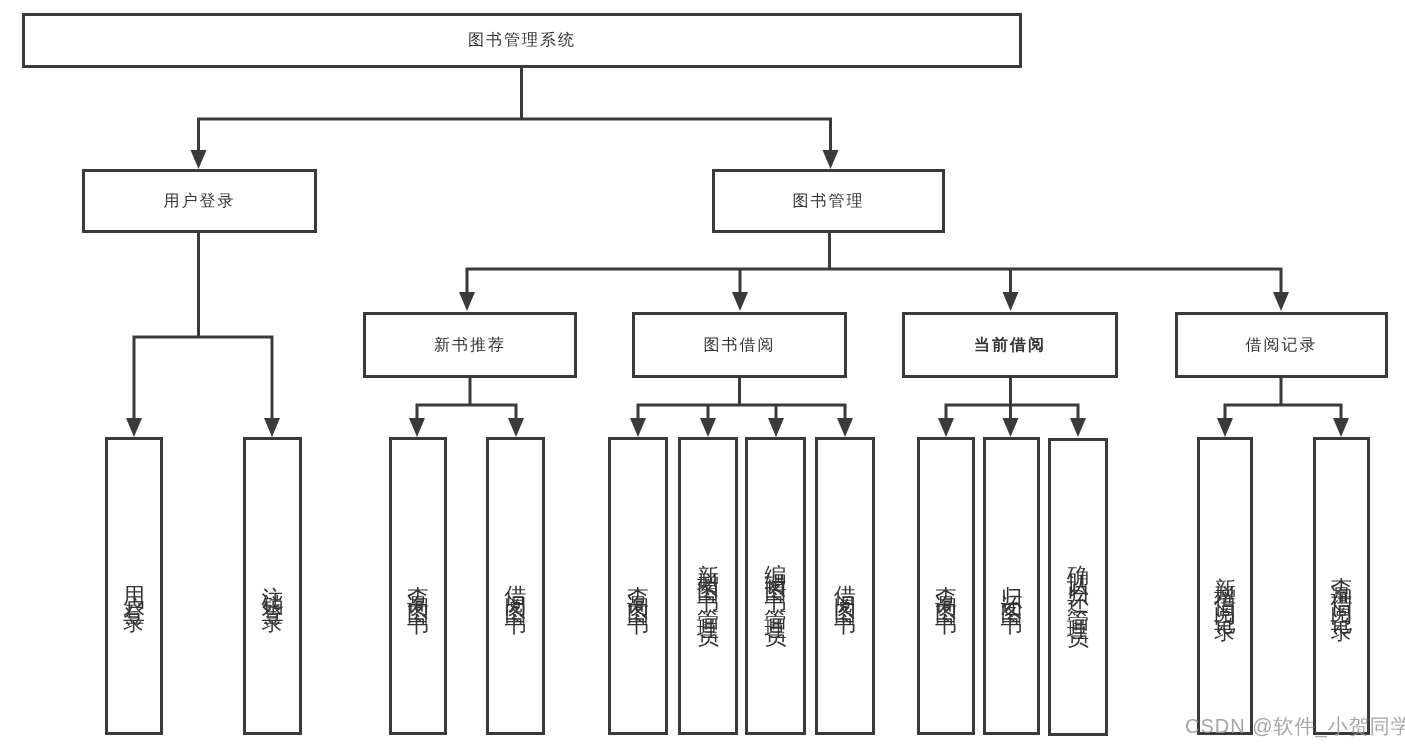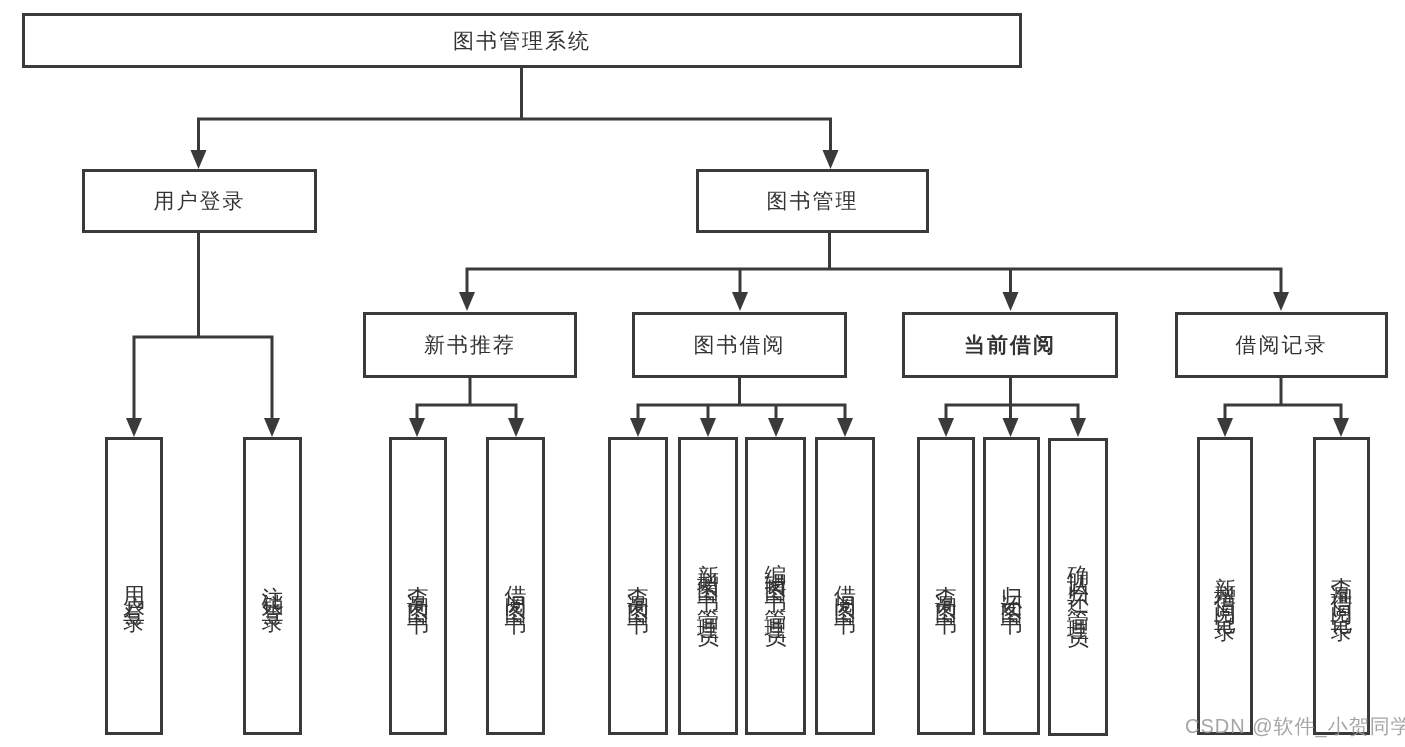--- a/index.html
+++ b/index.html
@@ -25,21 +25,21 @@
     position: absolute;
     box-sizing: border-box;
     border: 3px solid #3a3a3a;
     background: #ffffff;
     display: flex;
     align-items: center;
     justify-content: center;
     z-index: 2;
   }
   .node .lbl {
-    font-size: 21px;
+    font-size: 16px;
     color: #333333;
     letter-spacing: 2px;
     white-space: nowrap;
   }
   .vnode .lbl {
     writing-mode: vertical-rl;
     text-orientation: mixed;
     font-size: 22px;
     letter-spacing: 9px;
     line-height: 1;
@@ -113,21 +113,21 @@
     </g>
   </svg>
 
   <div class="node" style="left:22px; top:13px; width:1000px; height:55px;">
     <span class="lbl">图书管理系统</span>
   </div>
 
   <div class="node" style="left:82px; top:169px; width:235px; height:64px;">
     <span class="lbl">用户登录</span>
   </div>
-  <div class="node" style="left:696px; top:169px; width:233px; height:64px;">
+  <div class="node" style="left:712px; top:169px; width:233px; height:64px;">
     <span class="lbl">图书管理</span>
   </div>
 
   <div class="node" style="left:632px; top:312px; width:215px; height:66px;">
     <span class="lbl">图书借阅</span>
   </div>
   <div class="node" style="left:363px; top:312px; width:214px; height:66px;">
     <span class="lbl">新书推荐</span>
   </div>
   <div class="node" style="left:902px; top:312px; width:216px; height:66px;font-weight:bold;">

